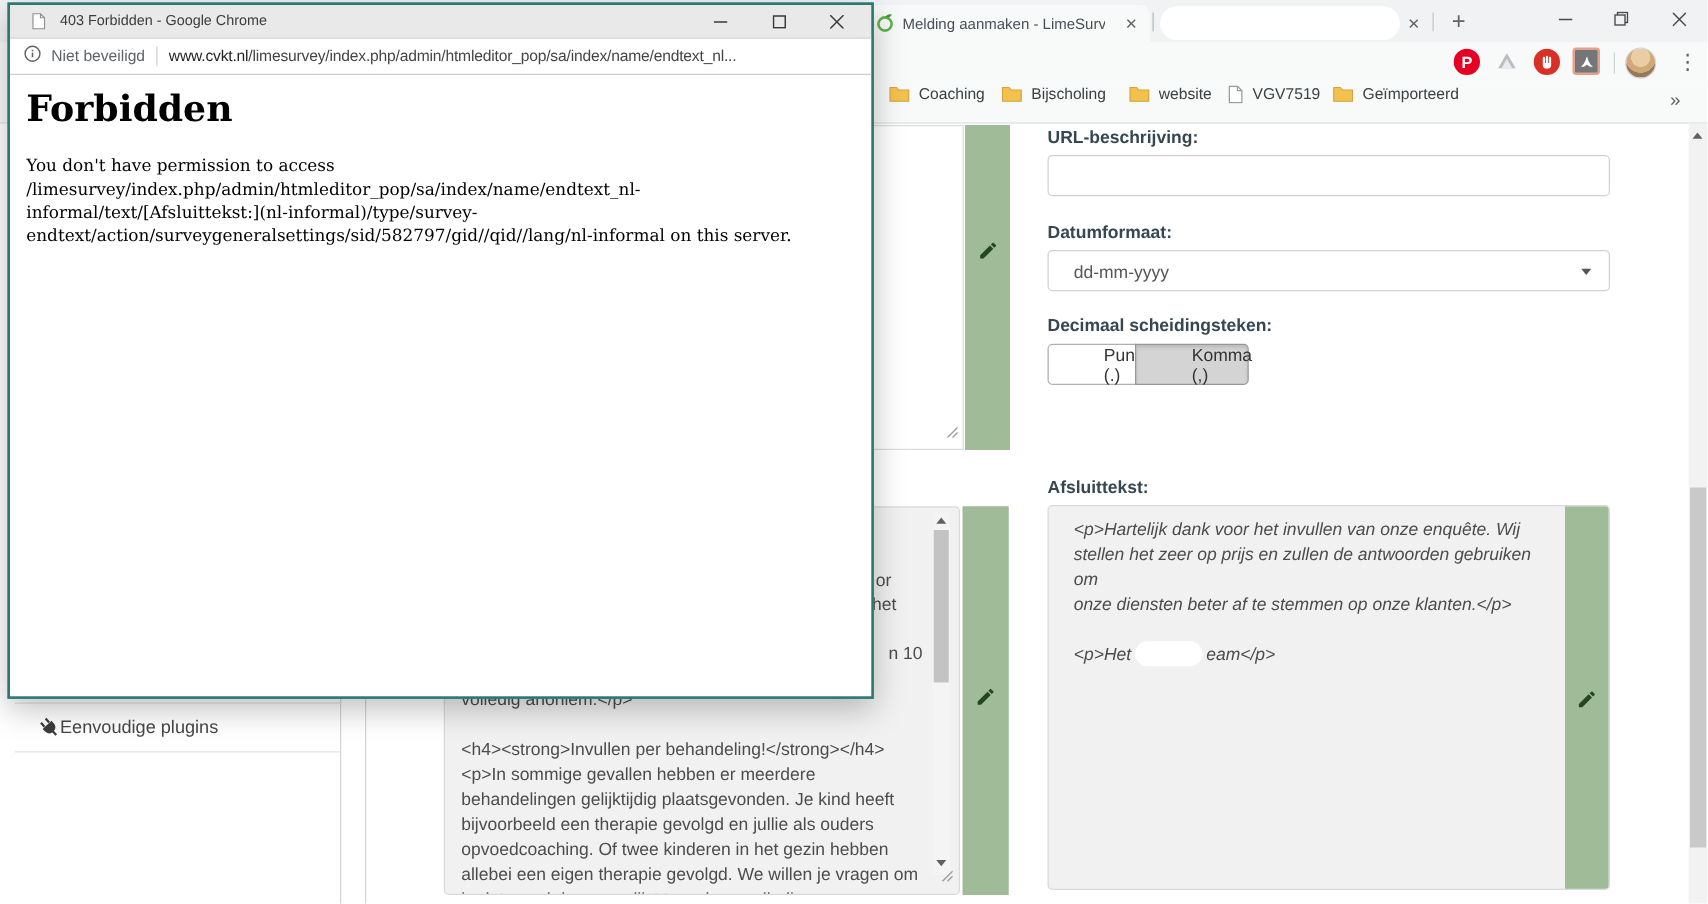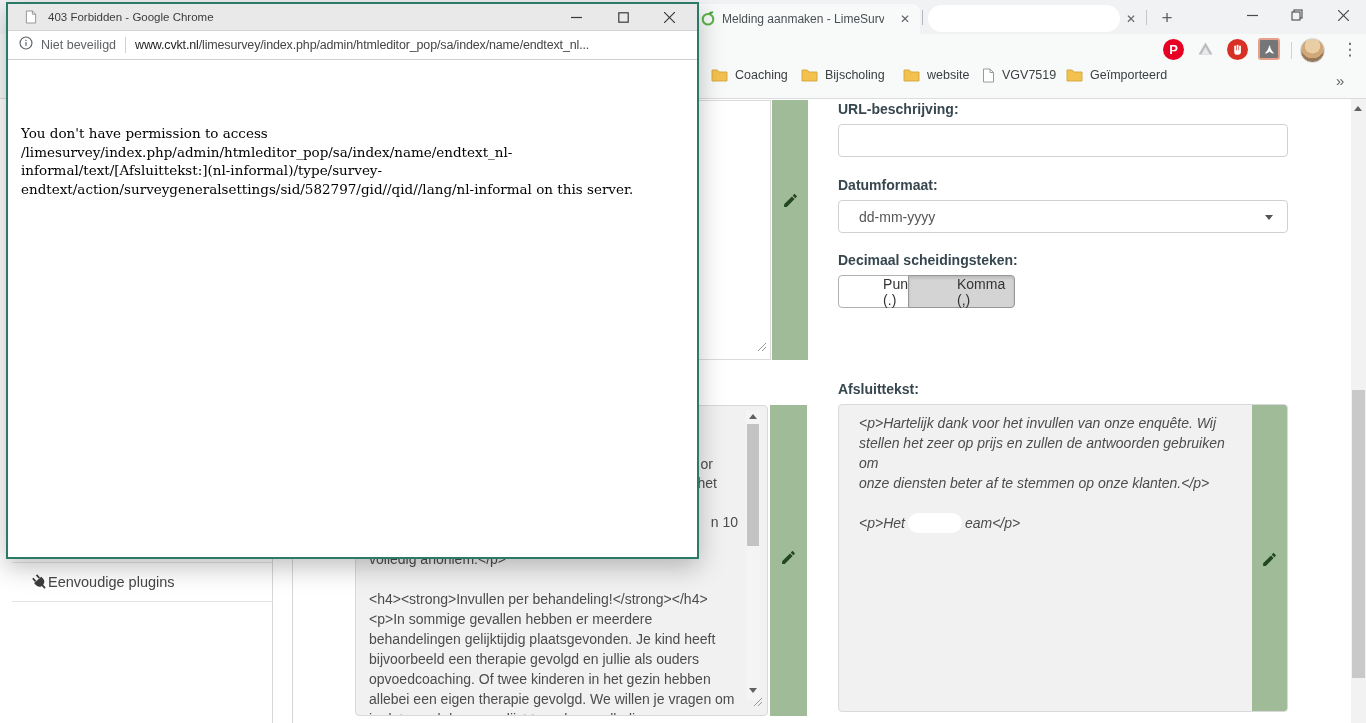--- a/index.html
+++ b/index.html
@@ -65,21 +65,21 @@
 
   .form-col { position:absolute; left:838px; top:0; width:450px; }
   .form-label { position:absolute; font-size:14px; font-weight:bold; color:#37474f; }
   .text-input { position:absolute; left:0; width:450px; height:33px; background:#fff; border:1px solid #cfd2d4; border-radius:4px; }
   .select-box { position:absolute; left:0; width:450px; height:33px; background:#fff; border:1px solid #cfd2d4; border-radius:4px; }
   .select-value { position:absolute; left:20px; top:8px; font-size:14px; color:#555; }
   .select-caret { position:absolute; right:14px; top:14px; width:0; height:0; border-left:4px solid transparent; border-right:4px solid transparent; border-top:5px solid #555; }
   .btn-group { position:absolute; left:0; height:33px; display:flex; }
   .toggle-btn { height:33px; font-size:14px; color:#333; display:flex; align-items:center; justify-content:center; border:1px solid #b0b0b0; background:#fff; }
   .toggle-btn.first { border-radius:4px 0 0 4px; width:71px;padding-left:48px; }
-  .toggle-btn.selected { background:#d4d4d4; border-color:#979797; box-shadow:inset 0 2px 3px rgba(0,0,0,.12); border-radius:0 4px 4px 0; width:107px; margin-left:-1px;padding-left:48px; }
+  .toggle-btn.selected { background:#d4d4d4; border-color:#979797; box-shadow:inset 0 2px 3px rgba(0,0,0,.12); border-radius:0 4px 4px 0; width:91px; margin-left:-1px;padding-left:48px; }
   .endtext-wrap { position:absolute; left:0; top:305px; width:450px; height:308px; border:1px solid #d9d9d9; border-radius:4px; overflow:hidden; background:#f1f1f1; }
   .endtext-body { position:absolute; left:0; top:0; width:415px; height:308px; }
   .endtext-text { position:absolute; left:20px; top:8px; width:380px; font-size:14px; line-height:20px; color:#4c4c4c; white-space:pre-line;font-style:italic; }
   .redact-blob { display:inline-block; width:54px; height:20px; background:#fff; border-radius:10px; vertical-align:-5px; margin:0 3px; }
   .endtext-strip { position:absolute; right:0; top:0; width:35px; height:308px; }
 
   .page-scrollbar { position:absolute; left:1351px; top:0; width:15px; height:624px; background:#f2f2f2; }
   .page-thumb { position:absolute; left:1px; top:291px; width:13px; height:288px; background:#c9c9c9; }
   .page-sb-up { position:absolute; left:3px; top:7px; }
 
@@ -346,17 +346,18 @@
             <circle cx="8" cy="8" r="6.8" fill="none" stroke="#5f6368" stroke-width="1.3"></circle>
             <rect x="7.3" y="7" width="1.4" height="4.2" fill="#5f6368"></rect>
             <rect x="7.3" y="4.4" width="1.4" height="1.4" fill="#5f6368"></rect>
           </svg>
       </span>
       <span class="popup-security">Niet beveiligd</span>
       <span class="popup-url-sep"></span>
       <span class="popup-url"><b>www.cvkt.nl</b><span>/limesurvey/index.php/admin/htmleditor_pop/sa/index/name/endtext_nl...</span></span>
     </div>
     <div class="popup-content">
+      <div class="forbidden-heading">Forbidden</div>
       <div class="forbidden-body">You don't have permission to access /limesurvey/index.php/admin/htmleditor_pop/sa/index/name/endtext_nl-informal/text/[Afsluittekst:](nl-informal)/type/survey-endtext/action/surveygeneralsettings/sid/582797/gid//qid//lang/nl-informal on this server.</div>
     </div>
   </div>
 
 </div>
 
 </body></html>

